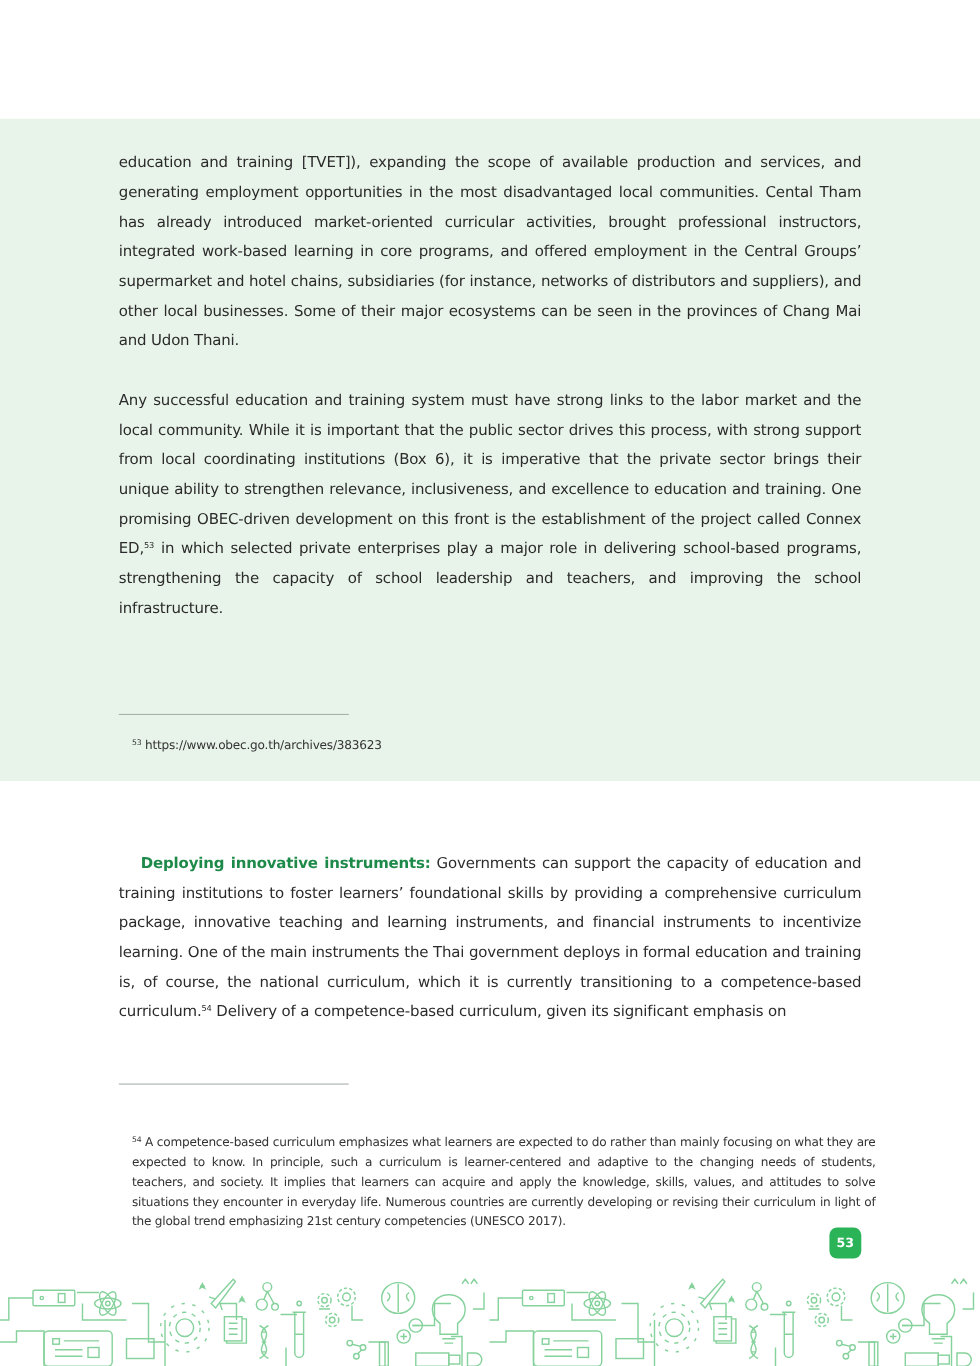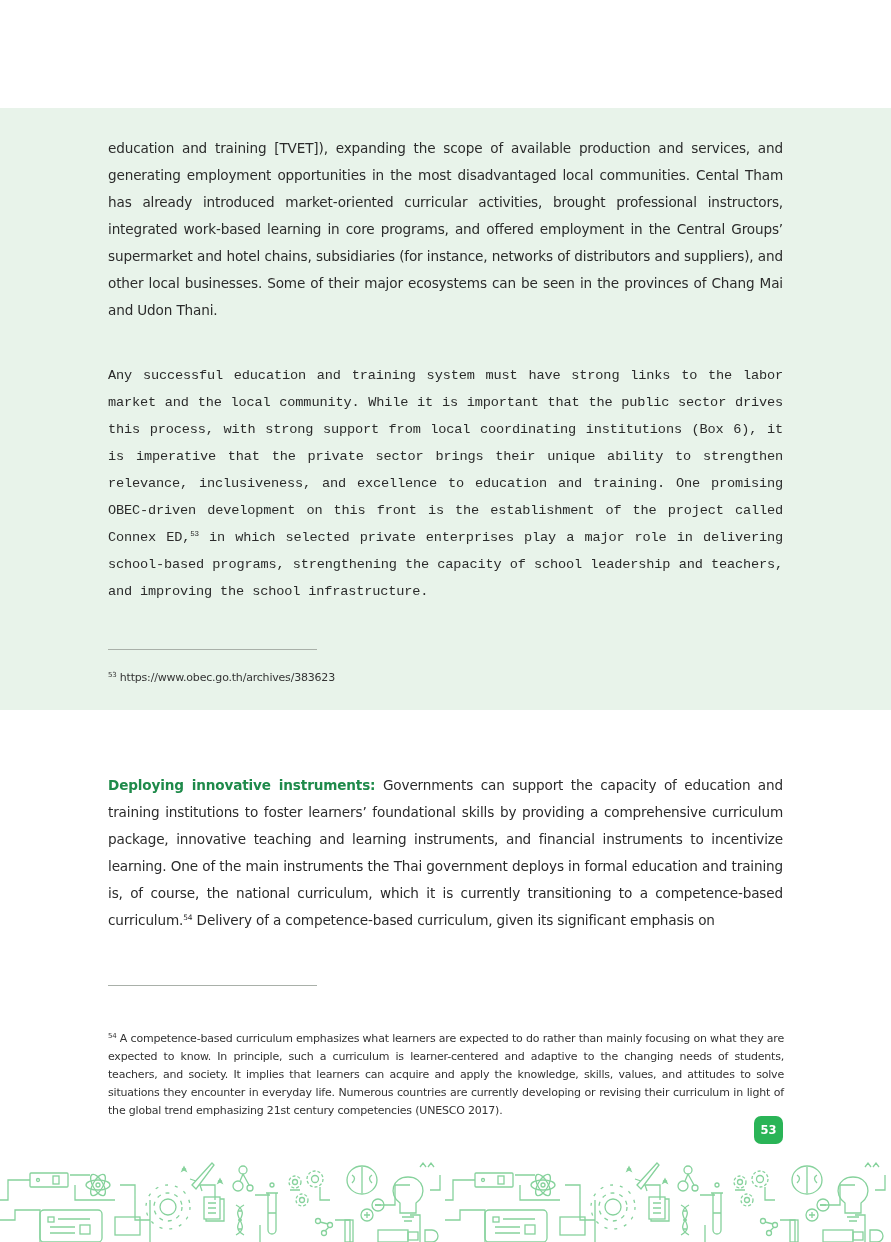--- a/index.html
+++ b/index.html
@@ -8,31 +8,31 @@
     font-family: "DejaVu Sans", "Liberation Sans", sans-serif; color: #2b2b2b;
   }
   .box {
     position: absolute; left: 0; top: 108px; width: 891px; height: 602px; background: #e8f3ea;
   }
   .para {
     position: absolute; left: 108px; width: 675px; font-size: 13.6px; line-height: 27px;
     text-align: justify; letter-spacing: -0.15px; margin: 0;
   }
   .p1 { top: 135px; }
-  .p2 { top: 362px; font-family: Liberation Mono, monospace; }
+  .p2 { top: 351px; }
   .p3 { top: 772px; }
-  .heading-lead { color: #1e8a4a; font-weight: bold; }
+  .heading-lead { color: #1e8a4a; font-weight: bold; margin-left: 20px; }
   sup.fn { font-size: 7.5px; vertical-align: 5px; line-height: 0; }
   .rule {
     position: absolute; left: 108px; width: 209px; height: 1px; background: #a9b0a9;
   }
   .rule1 { top: 649px; }
   .rule2 { top: 985px; }
   .footnote {
-    position: absolute; left: 108px; width: 676px; font-size: 11px; line-height: 18px;
+    position: absolute; left: 120px; width: 676px; font-size: 11px; line-height: 18px;
     text-align: justify; letter-spacing: -0.2px; margin: 0; color: #333;
   }
   .fn1 { top: 669px; }
   .fn2 { top: 1005px; margin-top: 25px; }
   .footnote sup { font-size: 7px; vertical-align: 4px; line-height: 0; }
   .page-badge {
     position: absolute; left: 754px; top: 1116px; width: 29px; height: 28px; border-radius: 7px;
     background: #2ab457; color: #fff; font-weight: bold; font-size: 11.5px;
     display: flex; align-items: center; justify-content: center;
     font-family: "DejaVu Sans", sans-serif;

